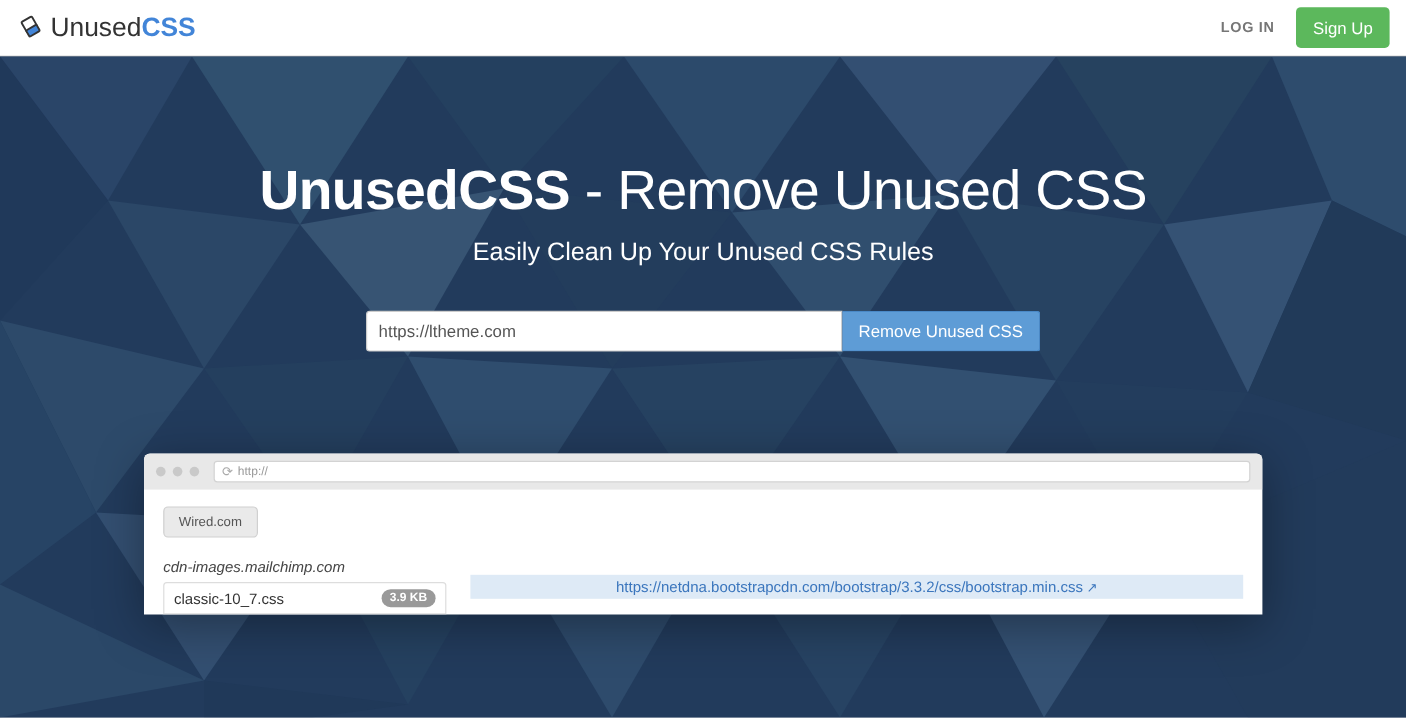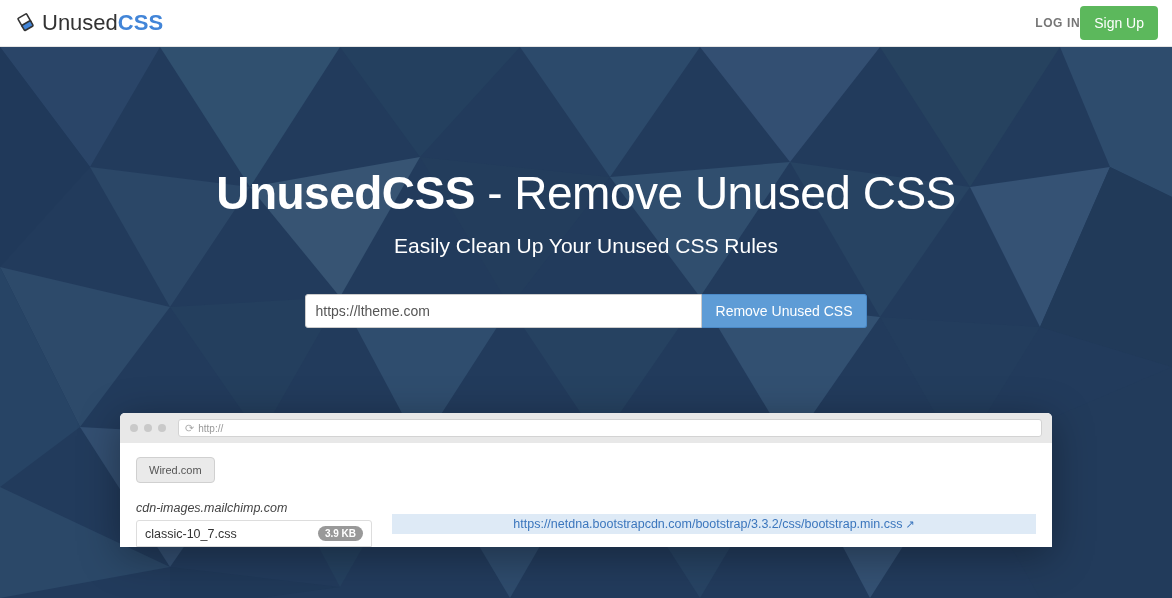--- a/index.html
+++ b/index.html
@@ -8,25 +8,25 @@
 
 .header { height: 47px; background: #fff; border-bottom: 1px solid #e5e5e5; display: flex; align-items: center; padding: 0 14px; }
 .logo { display: flex; align-items: center; gap: 4px; text-decoration: none; }
 .logo-icon { width: 24px; height: 24px; display: flex; align-items: center; justify-content: center; }
 .logo-text { font-size: 22px; font-weight: 400; }
 .logo-u { color: #333; }
 .logo-css { color: #4285d8; font-weight: 700; }
 .nav { display: flex; gap: 0; margin-left: 28px; }
 .nav-item { padding: 0 14px; font-size: 12px; font-weight: 700; letter-spacing: 0.6px; color: #767676; text-decoration: none; text-transform: uppercase; cursor: pointer; }
 .spacer { flex: 1; }
-.login { font-size: 12px; font-weight: 700; letter-spacing: 0.6px; color: #767676; text-decoration: none; cursor: pointer; text-align: center; }
+.login { font-size: 12px; font-weight: 700; letter-spacing: 0.6px; color: #767676; text-decoration: none; margin-right: 18px; cursor: pointer; text-align: center; }
 .signup { background: #5cb85c; color: #fff; border: none; border-radius: 4px; padding: 9px 14px; font-size: 14px; cursor: pointer; }
 
 
-.hero { position: relative; height: 551px; background: #1f3554; overflow: hidden; padding-top: 119px; }
+.hero { position: relative; height: 551px; background: #1f3554; overflow: hidden; padding-top: 84px; }
 .poly-bg { position: absolute; inset: 0; z-index: 0; }
 .hero-inner { position: relative; z-index: 1; text-align: center; color: #fff; }
 .headline { font-size: 46px; font-weight: 300; letter-spacing: -0.5px; }
 .headline-strong { font-weight: 700; }
 .sub { font-size: 21px; font-weight: 300; margin-top: 14px; }
 .form { margin-top: 36px; display: inline-flex; }
 .url-input { width: 397px; height: 34px; border: 1px solid #ccc; border-radius: 3px 0 0 3px; padding: 0 10px; font-size: 14px; color: #555; outline: none; }
 .go-btn { height: 34px; background: #5e9cd6; color: #fff; border: 1px solid #4a89c7; border-left: none; border-radius: 0 3px 3px 0; padding: 0 14px; font-size: 14px; cursor: pointer; }
 
 

